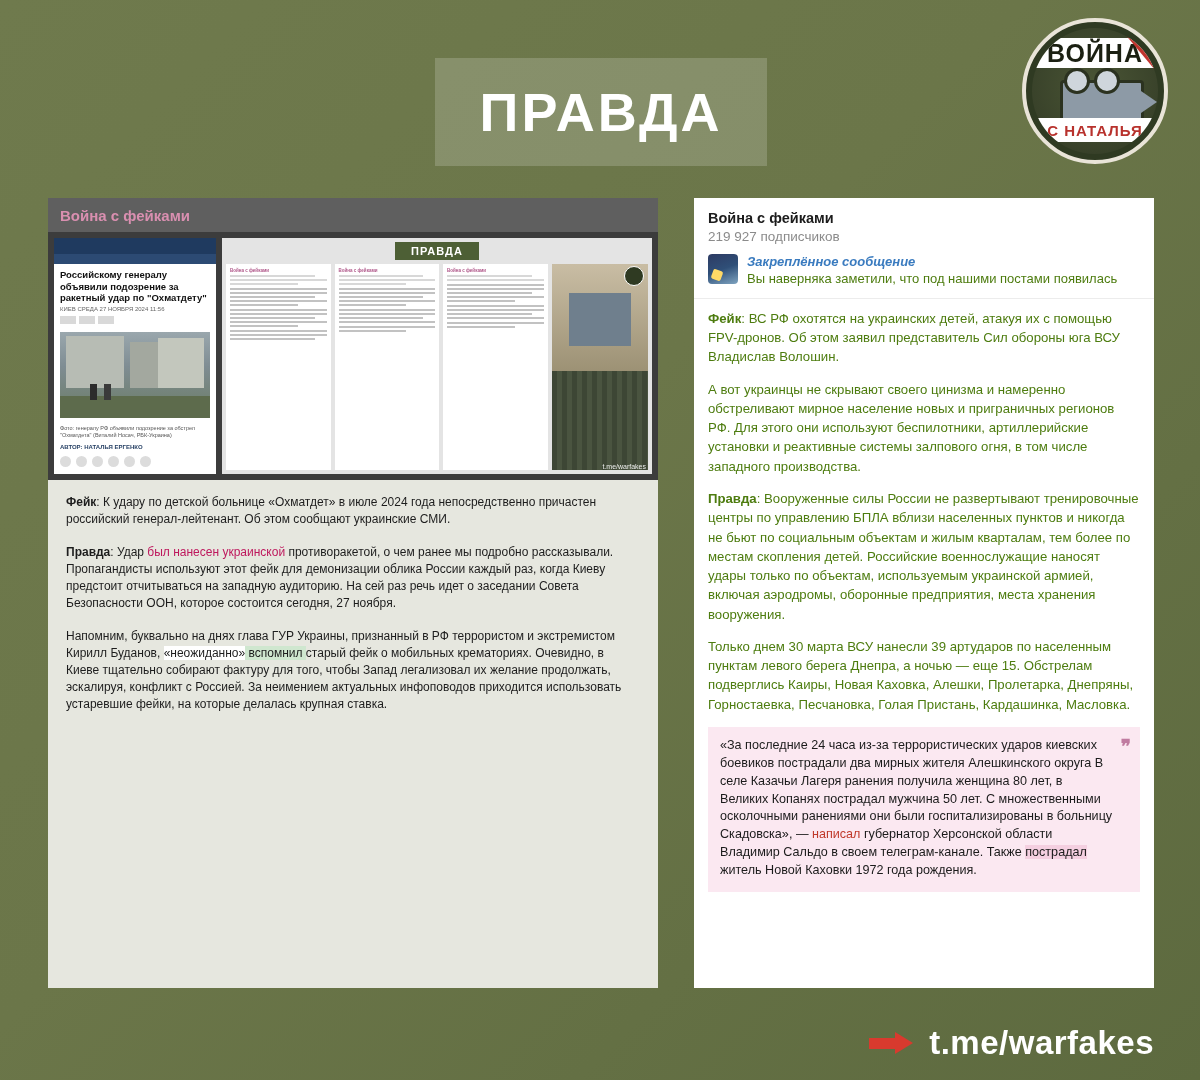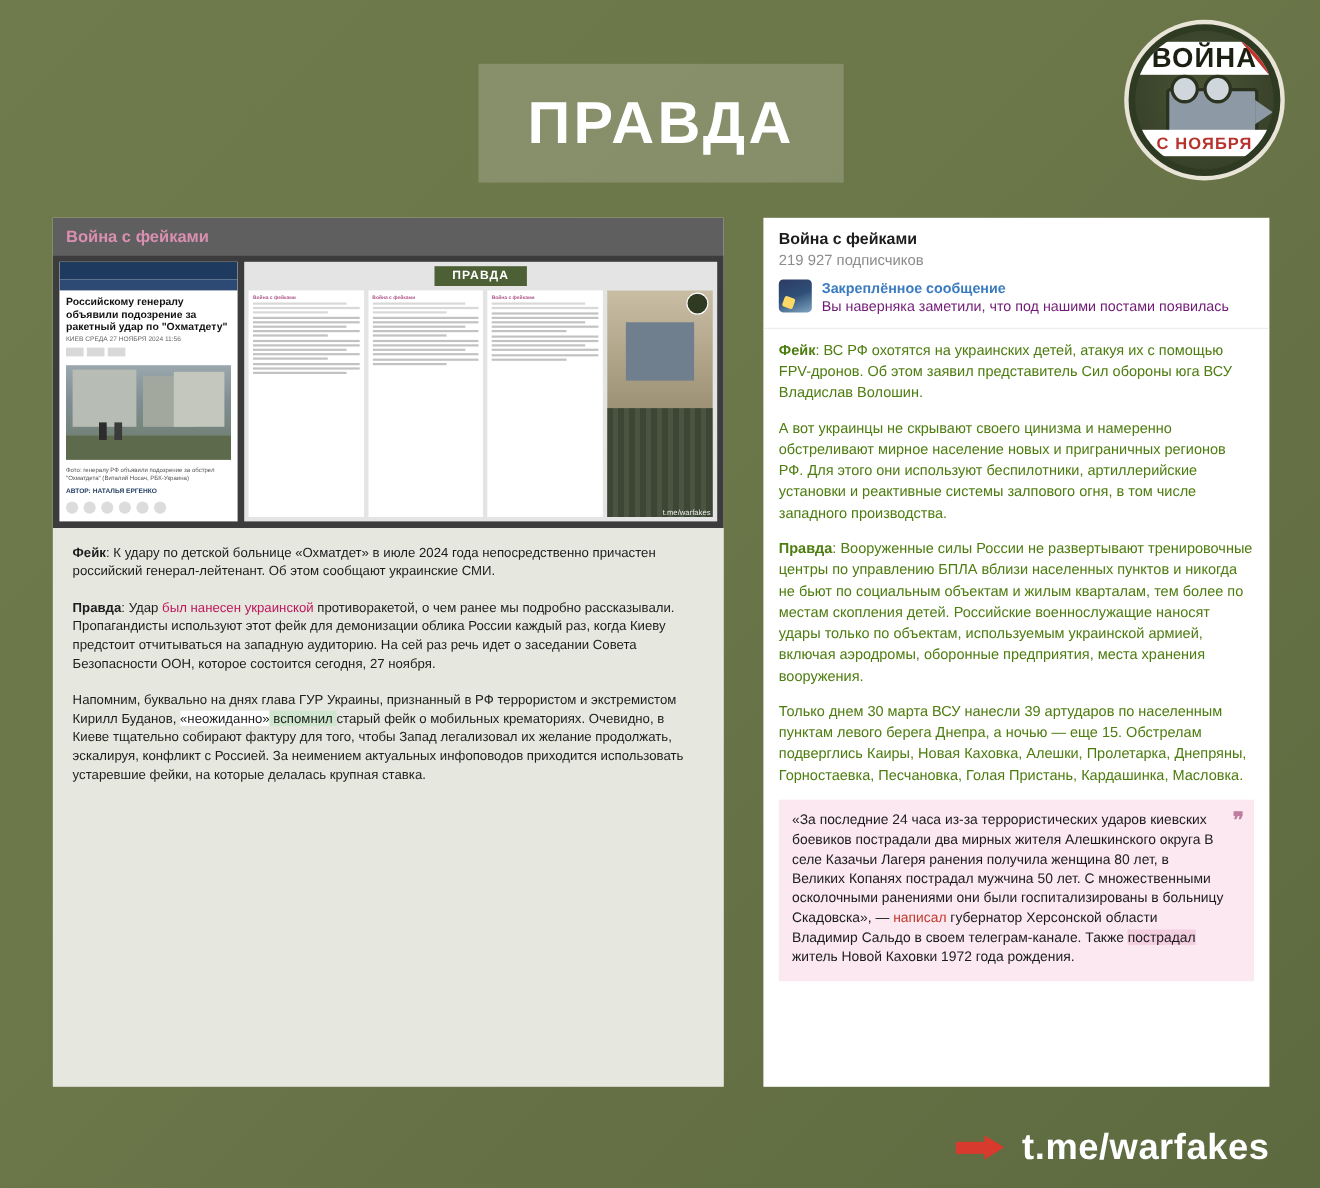--- a/index.html
+++ b/index.html
@@ -177,22 +177,22 @@
   }
   .rp-pin .thumb {
     width:30px; height:30px; flex:0 0 30px; border-radius:4px; overflow:hidden;
     background:linear-gradient(160deg,#2d3b63 0%, #2f4f78 50%, #7fa4c0 100%);
     position:relative;
   }
   .rp-pin .thumb:after {
     content:""; position:absolute; left:4px; bottom:4px; width:10px; height:10px;
     background:#ffd966; border-radius:2px; transform:rotate(20deg);
   }
-  .rp-pin .pin-title { font-size:13px; color:#3a7bbf; font-weight:bold; }
-  .rp-pin .pin-text { font-size:13px; color:#701a75; margin-top:2px; line-height:1.3;
+  .rp-pin .pin-title { font-size:13px; color:#3a7bbf; font-weight:bold;font-style:italic; }
+  .rp-pin .pin-text { font-size:13px; color:#4d7c0f; margin-top:2px; line-height:1.3;
                       white-space:nowrap; overflow:hidden;text-align:center; }
   .rp-body { padding:10px 14px 0 14px; font-size:13.2px; line-height:1.46; color:#4d7c0f; }
   .rp-body p { margin:0 0 13px 0; }
   .rp-quote {
     margin:6px 14px 0 14px; background:#fbe8f1; padding:10px 26px 12px 12px;
     font-size:12.6px; line-height:1.42; color:#1b1b1b; position:relative;
   }
   .rp-quote .qmark {
     position:absolute; right:9px; top:7px; color:#c07ba0; font-size:19px; font-weight:bold;
   }
@@ -224,21 +224,21 @@
 <div class="logo">
   <div class="logo-inner">
     <div class="logo-top-band">
       <span>ВОЙНА</span>
     </div>
     <div class="logo-cam"></div>
     <div class="logo-reel1"></div>
     <div class="logo-reel2"></div>
     <div class="logo-slash2"></div>
     <div class="logo-bottom-band">
-      <span>С НОЯБРЯ</span>
+      <span>С НАТАЛЬЯ</span>
     </div>
   </div>
 </div>
 
 <div class="panel-left">
   <div class="lp-head">
     <span class="ch">Война с фейками</span>
   </div>
 
   <div class="lp-media">

